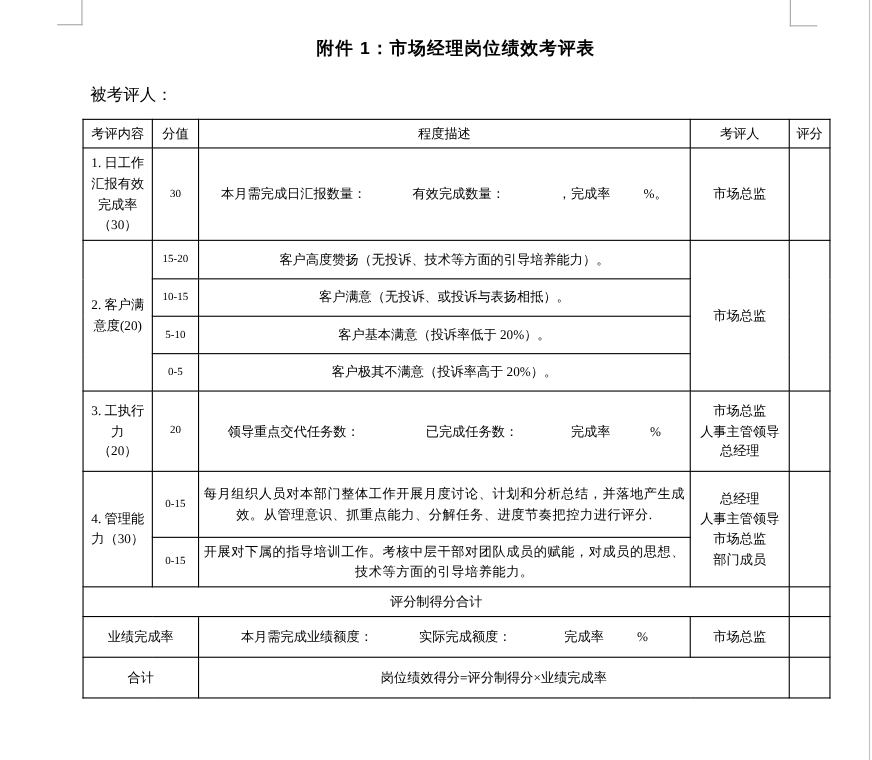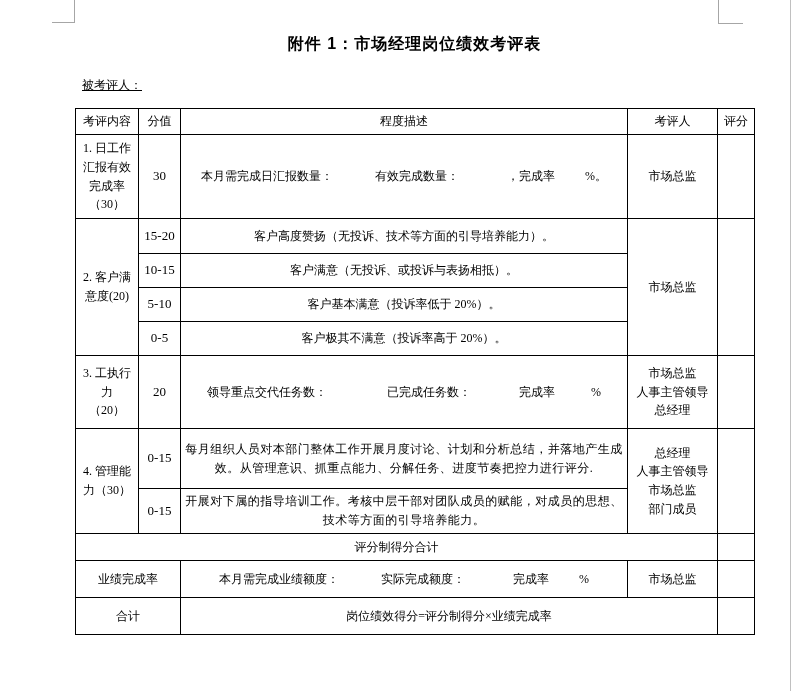--- a/index.html
+++ b/index.html
@@ -46,23 +46,22 @@
     font-family: "Liberation Sans", sans-serif;
     font-size: 16px;
     font-weight: bold;
     letter-spacing: 1px;
     white-space: pre;
   }
 
   .assessee {
     position: absolute;
     left: 82px; top: 77px;
-    font-size: 12px;
+    font-size: 15px;
     white-space: pre;
-    text-decoration: underline;
   }
 
   table.eval {
     position: absolute;
     left: 75px; top: 108px;
     width: 679px;
     border-collapse: collapse;
     table-layout: fixed;
     border: 1.5px solid #000;
     font-size: 12px;
@@ -71,21 +70,21 @@
   table.eval td, table.eval th {
     border: 1px solid #000;
     padding: 1px 3px;
     vertical-align: middle;
     text-align: center;
     font-weight: normal;
     line-height: 1.55;
     overflow: hidden;
   }
   .label-cell { white-space: pre-line; line-height: 1.6; }
-  .score-cell { font-size: 13px; letter-spacing: 0; }
+  .score-cell { font-size: 10px; letter-spacing: 0; }
   .desc-cell {
     text-align: left;
     padding-left: 9px;
     padding-right: 6px;
     white-space: pre-wrap;
   }
   .desc-justify {
     text-align: justify;
     white-space: normal;
     line-height: 1.65;

